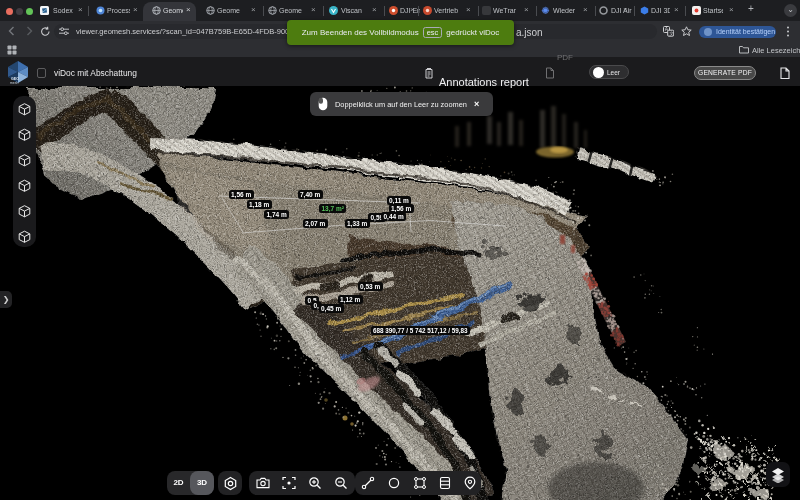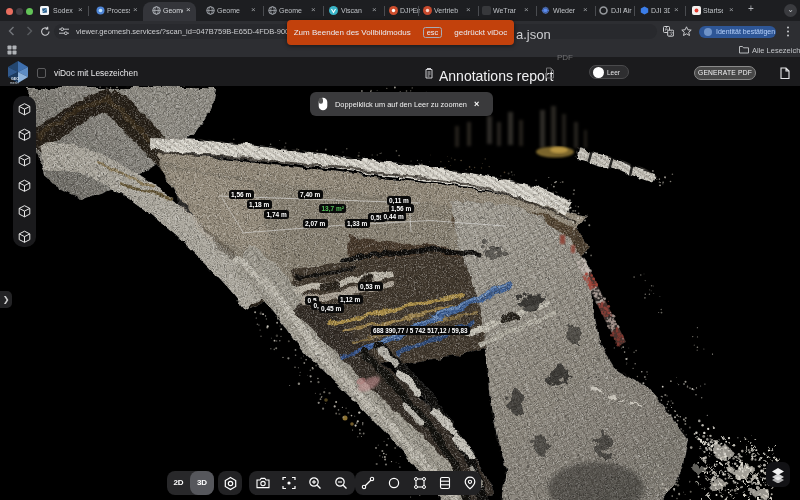--- a/index.html
+++ b/index.html
@@ -11,22 +11,22 @@
 .tab-div{position:absolute;top:6px;width:1px;height:10px;background:#4a4c50;}
 .fav{position:absolute;top:6px;width:9px;height:9px;}
 .fav svg{display:block;}
 #activetab{position:absolute;left:143px;top:2px;width:53px;height:19px;background:#34353a;border-radius:8px 8px 0 0;}
 
 #toolbar{position:absolute;left:0;top:21px;width:800px;height:21px;background:#2d2e32;}
 #bookbar{position:absolute;left:0;top:42px;width:800px;height:15px;background:#2d2e32;}
 #omni{position:absolute;left:54px;top:24px;width:603px;height:15px;border-radius:8px;background:#28292d;}
 #urltext{position:absolute;left:76px;top:26.5px;font-size:7.5px;color:#cdced1;white-space:nowrap;}
 
-#fstoast{position:absolute;left:287px;top:20px;width:227px;height:25px;background:#c2410c;border-radius:4px;box-shadow:0 1px 4px rgba(0,0,0,.5);color:#e9ebf2;font-size:8px;display:flex;align-items:center;justify-content:center;z-index:30;}
-#fstoast .esc{border:1px solid #a8abb5;border-radius:2.5px;padding:0px 3px;margin:0 12px;font-size:7.5px;}
+#fstoast{position:absolute;left:287px;top:20px;width:227px;height:25px;background:#4d7c0f;border-radius:4px;box-shadow:0 1px 4px rgba(0,0,0,.5);color:#e9ebf2;font-size:8px;display:flex;align-items:center;justify-content:center;z-index:30;}
+#fstoast .esc{border:1px solid #a8abb5;border-radius:2.5px;padding:0px 3px;margin:0 4px;font-size:7.5px;}
 
 #appbar{position:absolute;left:0;top:57px;width:800px;height:29px;background:#1b1b1d;}
 
 #vtoast{position:absolute;left:310px;top:92px;width:183px;height:24px;background:#3a3a3c;border-radius:6px;z-index:20;display:flex;align-items:center;}
 
 .lab{position:absolute;background:#0a0a0a;color:#fff;font-size:6.5px;font-weight:bold;border-radius:2.5px;padding:1px 2.5px;white-space:nowrap;z-index:10;line-height:7px;}
 
 #sidebar{position:absolute;left:13px;top:96px;width:23px;height:151px;background:#1a1a1c;border-radius:10px;z-index:12;}
 #ptoggle{position:absolute;left:0;top:291px;width:12px;height:17px;background:#232325;border-radius:0 5px 5px 0;color:#cfcfcf;font-size:8px;line-height:17px;text-align:center;z-index:12;}
 
@@ -1493,46 +1493,46 @@
           <rect x="0.5" y="5.5" width="4" height="4" rx="0.8"></rect>
           <rect x="5.5" y="5.5" width="4" height="4" rx="0.8"></rect>
         </g>
       </svg>
 <svg class="abs" style="left:739px;top:45px" width="10" height="9">
         <path d="M0.5 1.5 L3.5 1.5 L4.5 2.8 L9.5 2.8 L9.5 8 L0.5 8 Z" fill="none" stroke="#b9bbbe" stroke-width="1"></path>
       </svg>
 <div class="abs" style="left:752px;top:45.5px;font-size:7.5px;color:#c3c5c8;white-space:nowrap">Alle Lesezeichen</div>
 </div>
 <div id="urltext">viewer.geomesh.services/?scan_id=047B759B-E65D-4FDB-900F-</div>
-<div class="abs" style="left:516px;top:26.5px;font-size:13px;color:#cdced1;z-index:5">a.json</div>
+<div class="abs" style="left:516px;top:26.5px;font-size:10px;color:#cdced1;z-index:5">a.json</div>
 <div id="fstoast">
       <span>Zum Beenden des Vollbildmodus</span>
       <span class="esc">esc</span>
       <span>gedrückt viDoc</span>
     </div>
 <div id="appbar"></div>
 <div class="abs" style="z-index:6;left:0;top:0">
 
 <svg class="abs" style="left:6px;top:60px" width="24" height="25" viewBox="0 0 24 25">
 <polygon points="12,1 22,7 22,17 12,23 2,17 2,7" fill="#17293f"></polygon>
 <polygon points="12,1 22,7 12,12" fill="#3e6fae"></polygon>
 <polygon points="22,7 22,17 12,12" fill="#5d8cc4"></polygon>
 <polygon points="12,1 12,12 2,7" fill="#24466f"></polygon>
 <polygon points="2,7 12,12 2,17" fill="#31598c"></polygon>
 <polygon points="12,12 22,17 12,23" fill="#8fb4dc"></polygon>
 <polygon points="12,12 12,23 2,17" fill="#1c3a5e"></polygon>
 <text x="5" y="20" font-size="3.6" fill="#dde4ec" font-weight="bold">GEO</text>
 <text x="4" y="24" font-size="3.4" fill="#c8d2dd">mesh</text>
 </svg>
 <div class="abs" style="left:37px;top:67.5px;width:7px;height:8.5px;border:1px solid #5c5c5e;border-radius:2px"></div>
-<div class="abs" style="left:54px;top:68px;font-size:8.4px;color:#e8e8ea;white-space:nowrap">viDoc mit Lesezeichen</div>
+<div class="abs" style="left:54px;top:68px;font-size:8.4px;color:#e8e8ea;white-space:nowrap">viDoc mit Abschattung</div>
 <svg class="abs" style="left:424px;top:67px" width="10" height="12">
         <path d="M3 1.5 L7 1.5 M2 2.5 L8 2.5 L8 11 L2 11 Z M3.5 5 H6.5 M3.5 7 H6.5 M3.5 9 H5.5" stroke="#e2e2e4" stroke-width="0.9" fill="none"></path>
       </svg>
-<div class="abs" style="left:439px;top:68px;font-size:14px;color:#f0f0f2;white-space:nowrap">Annotations report</div>
+<div class="abs" style="left:439px;top:76px;font-size:11px;color:#f0f0f2;white-space:nowrap">Annotations report</div>
 <svg class="abs" style="left:545px;top:66.5px" width="10" height="12">
         <path d="M1.5 1 L6 1 L8.5 3.5 L8.5 11 L1.5 11 Z M6 1 L6 3.5 L8.5 3.5" stroke="#707072" stroke-width="1" fill="none"></path>
       </svg>
 <div class="abs" style="left:557px;top:53px;font-size:8px;color:#707072">PDF</div>
 <div class="abs" style="left:589px;top:65px;width:40px;height:14px;border-radius:8px;background:#2e2e30;border:1px solid #4a4a4c;box-sizing:border-box"></div>
 <div class="abs" style="left:592.5px;top:66.5px;width:11px;height:11px;border-radius:50%;background:#fff"></div>
 <div class="abs" style="left:607px;top:68.5px;font-size:6.5px;color:#e5e5e7">Leer</div>
 <div class="abs" style="left:694px;top:66px;width:62px;height:14px;border-radius:8px;background:#484848;border:1px solid #8a8a8a;box-sizing:border-box;text-align:center;line-height:12.5px;font-size:6.7px;color:#f2f2f4;letter-spacing:0.2px">GENERATE PDF</div>
 <svg class="abs" style="left:779px;top:65.5px" width="12" height="14">
         <path d="M2 2 L7 2 L10 5 L10 12.5 L2 12.5 Z M7 2 L7 5 L10 5" stroke="#e8e8ea" stroke-width="1.1" fill="none"></path>

